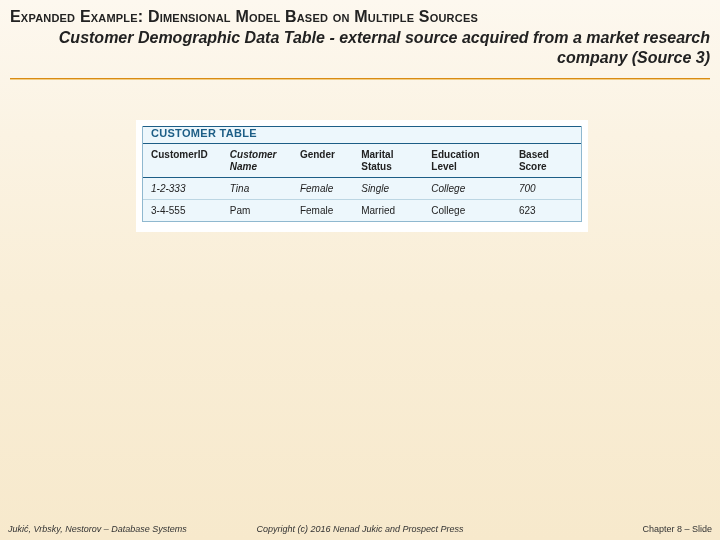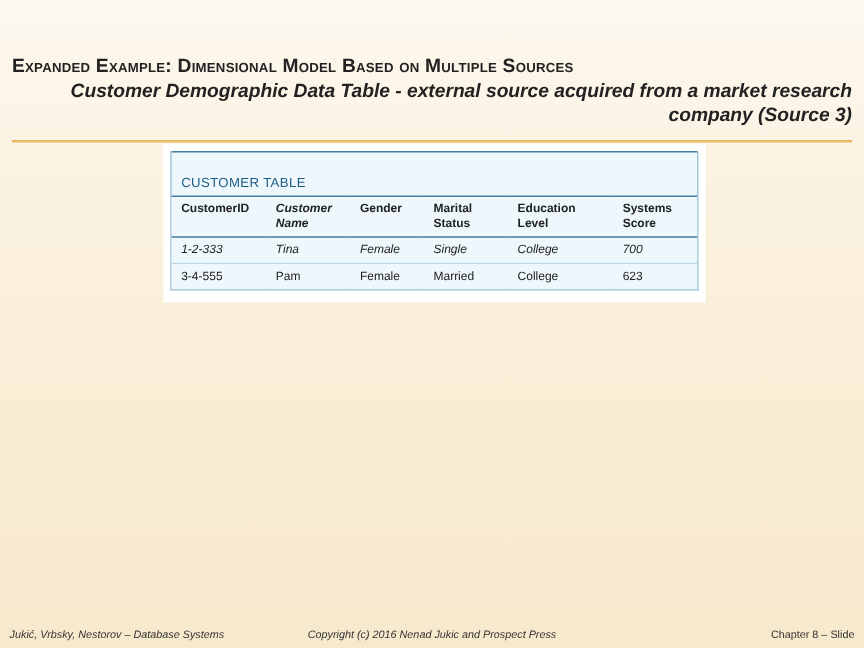--- a/index.html
+++ b/index.html
@@ -4,22 +4,21 @@
 <style>
   * { box-sizing: border-box; margin: 0; padding: 0; }
   html, body { width: 720px; height: 540px; }
   body {
     font-family: Arial, Helvetica, sans-serif;
     background: linear-gradient(to bottom, #fdf8ef 0%, #fbf3e3 25%, #f9eed7 55%, #f7e9cc 100%);
     position: relative;
     overflow: hidden;
   }
   .header {
-    padding: 19px 10px 6px 10px;
-    margin-top: 28px;
+    padding: 8px 10px 6px 10px;
   }
   .title {
     font-size: 16px;
     font-weight: bold;
     color: #222;
     letter-spacing: 0.2px;
     font-variant: small-caps;
   }
   .subtitle {
     font-size: 16px;
@@ -47,24 +46,24 @@
   }
   .panel {
     background: #edf7fc;
     border-left: 1px solid #8fb8cf;
     border-right: 1px solid #8fb8cf;
     border-bottom: 1px solid #8fb8cf;
     padding: 0;
   }
   .panel-title {
     color: #1d5e86;
-    font-weight: normal;
+    font-weight: bold;
     font-size: 11px;
     letter-spacing: 0.3px;
-    padding: 20px 8px 4px 8px;
+    padding: 0 8px 4px 8px;
     border-top: 1.5px solid #1d5e86;
   }
   table {
     width: 100%;
     border-collapse: collapse;
     font-size: 10px;
     color: #222;
   }
   thead th {
     text-align: left;
@@ -115,21 +114,21 @@
   <div class="panel">
     <div class="panel-title">CUSTOMER TABLE</div>
     <table>
       <thead>
         <tr>
           <th class="col-id">CustomerID</th>
           <th class="col-name">Customer Name</th>
           <th class="col-gen">Gender</th>
           <th class="col-mar">Marital Status</th>
           <th class="col-edu">Education Level</th>
-          <th class="col-cs">Systems Score</th>
+          <th class="col-cs">Based Score</th>
         </tr>
       </thead>
       <tbody>
         <tr>
           <td>1-2-333</td>
           <td>Tina</td>
           <td>Female</td>
           <td>Single</td>
           <td>College</td>
           <td>700</td>

